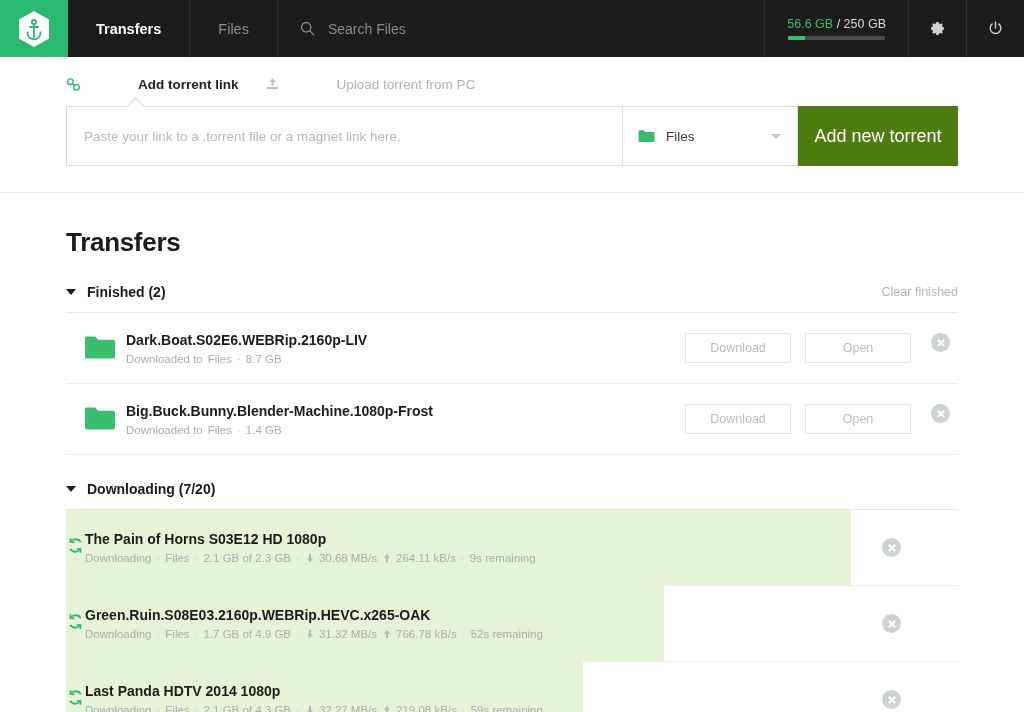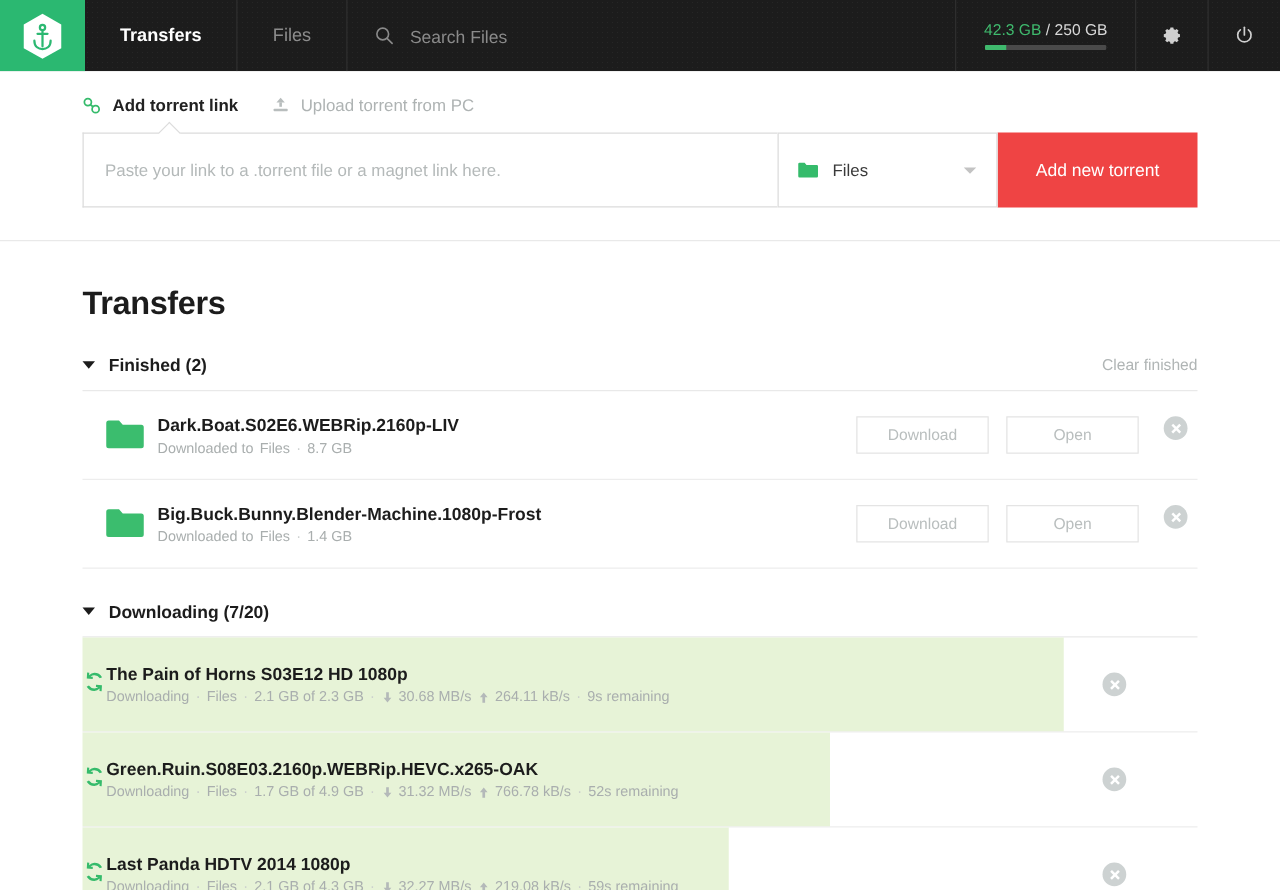--- a/index.html
+++ b/index.html
@@ -65,21 +65,21 @@
 
   
   .add-panel {
     padding: 20px 66px 26px 66px;
     border-bottom: 1px solid #e9e9e9;
     background: #fff;
     position: relative;
   }
   .tabs-row { display: flex; align-items: center; gap: 26px; margin-bottom: 14px; }
   .tab { display: flex; align-items: center; gap: 9px; cursor: pointer; }
-  .tab-label { font-size: 13.5px; font-weight: bold; color: #222; }
+  .tab-label { font-size: 13.5px; font-weight: bold; color: #222; margin-left: 48px; }
   .tab.inactive .tab-label { color: #aeb3b3; font-weight: normal; }
   .tab svg { width: 15px; height: 15px; }
 
   .input-row { display: flex; align-items: stretch; height: 60px; position: relative; }
   .input-row:before {
     content:""; position:absolute; top:-6px; left:63px;
     width: 12px; height: 12px; background:#fff;
     border-left:1px solid #dcdcdc; border-top:1px solid #dcdcdc;
     transform: rotate(45deg);
     z-index: 3;
@@ -102,23 +102,23 @@
   }
   .folder-select .fname { font-size: 13.5px; color: #3a3a3a; }
   .folder-select .chev {
     position: absolute; right: 16px;
     width: 0; height: 0;
     border-left: 5px solid transparent; border-right: 5px solid transparent;
     border-top: 5px solid #c3c3c3;
   }
   .add-btn {
     flex: 0 0 160px;
-    background: #ef4444; color: #fff;
+    background: #4d7c0f; color: #fff;
     display: flex; align-items: center; justify-content: center;
-    font-size: 14px; cursor: pointer; border: none;
+    font-size: 18px; cursor: pointer; border: none;
     font-family: "Liberation Sans", sans-serif;
   }
 
   
   .content { padding: 0 66px; }
   .page-title { font-size: 26px; font-weight: bold; color: #1c1c1c; padding-top: 34px; letter-spacing: -0.3px; }
 
   .section-head {
     display: flex; align-items: center;
     margin-top: 26px; padding-bottom: 12px;
@@ -213,21 +213,21 @@
     <div class="search-box">
       <svg class="sicon" viewBox="0 0 16 16">
         <circle cx="6.6" cy="6.6" r="5" fill="none" stroke="#8a8a8a" stroke-width="1.4"></circle>
         <line x1="10.3" y1="10.3" x2="14.6" y2="14.6" stroke="#8a8a8a" stroke-width="1.4" stroke-linecap="round"></line>
       </svg>
       <span class="search-ph">Search Files</span>
     </div>
 
     <div class="storage">
       <div class="storage-label">
-        <span class="storage-used">42.3 GB</span>
+        <span class="storage-used">56.6 GB</span>
         <span class="storage-total">/</span>
         <span class="storage-total">250 GB</span>
       </div>
       <div class="storage-bar">
         <div class="storage-fill" id="storage-fill" style="width: 17%;"></div>
       </div>
     </div>
 
     <div class="hbtn">
       <svg viewBox="0 0 20 20">

